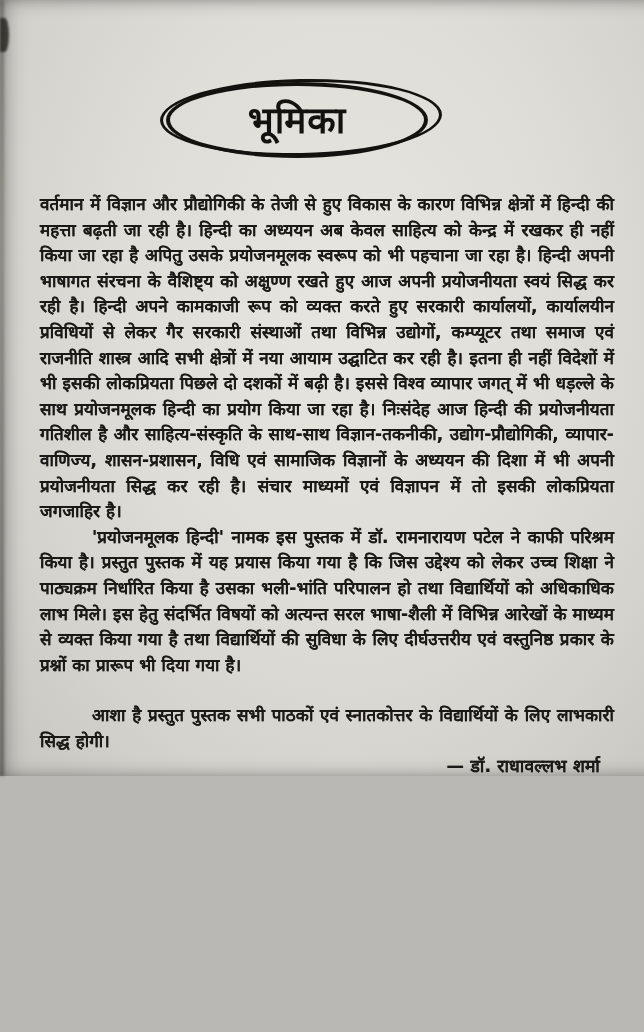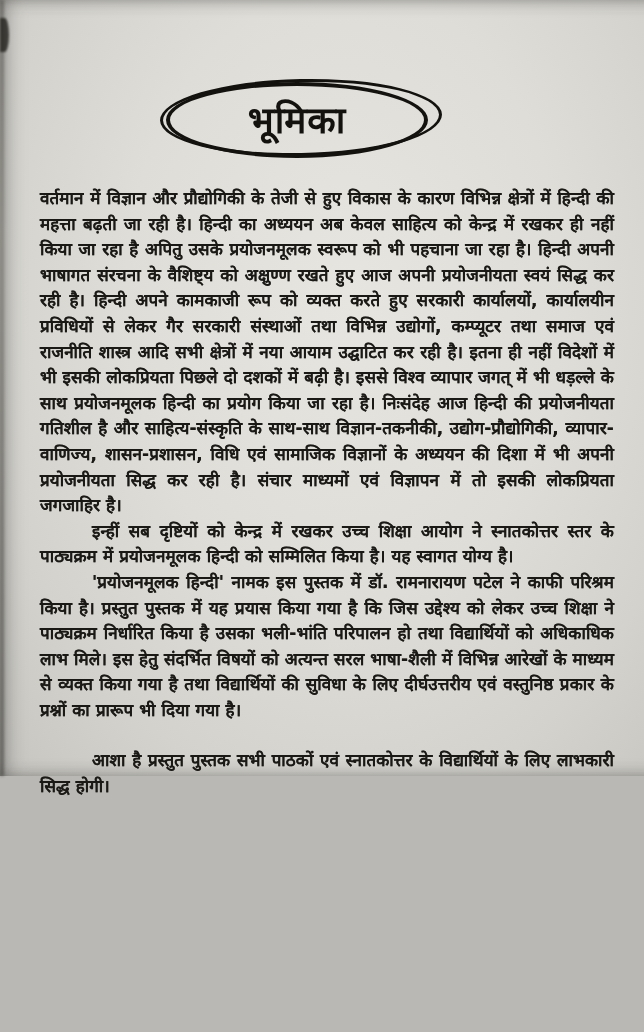--- a/index.html
+++ b/index.html
@@ -74,21 +74,21 @@
     font-size: 37px;
     font-weight: 700;
     letter-spacing: 1px;
     color: #14120f;
     padding-bottom: 4px;
   }
   
   .body-text {
     position: absolute;
     left: 40px;
-    top: 186px;
+    top: 192px;
     width: 574px;
     font-size: 17px;
     line-height: 25.6px;
     font-weight: 600;
     text-align: justify;
     letter-spacing: 0.1px;
     color: #1b1916;
     text-shadow: 0 0 .4px rgba(20,18,15,.6);
   }
   .body-text p {
@@ -117,18 +117,18 @@
   <div class="smudge-top-left"></div>
 
   <div class="title-wrap">
     <div class="title-oval-outer"></div>
     <div class="title-oval"></div>
     <h1 class="title-text">भूमिका</h1>
   </div>
 
   <div class="body-text">
     <p>वर्तमान में विज्ञान और प्रौद्योगिकी के तेजी से हुए विकास के कारण विभिन्न क्षेत्रों में हिन्दी की महत्ता बढ़ती जा रही है। हिन्दी का अध्ययन अब केवल साहित्य को केन्द्र में रखकर ही नहीं किया जा रहा है अपितु उसके प्रयोजनमूलक स्वरूप को भी पहचाना जा रहा है। हिन्दी अपनी भाषागत संरचना के वैशिष्ट्य को अक्षुण्ण रखते हुए आज अपनी प्रयोजनीयता स्वयं सिद्ध कर रही है। हिन्दी अपने कामकाजी रूप को व्यक्त करते हुए सरकारी कार्यालयों, कार्यालयीन प्रविधियों से लेकर गैर सरकारी संस्थाओं तथा विभिन्न उद्योगों, कम्प्यूटर तथा समाज एवं राजनीति शास्त्र आदि सभी क्षेत्रों में नया आयाम उद्घाटित कर रही है। इतना ही नहीं विदेशों में भी इसकी लोकप्रियता पिछले दो दशकों में बढ़ी है। इससे विश्व व्यापार जगत् में भी धड़ल्ले के साथ प्रयोजनमूलक हिन्दी का प्रयोग किया जा रहा है। निःसंदेह आज हिन्दी की प्रयोजनीयता गतिशील है और साहित्य-संस्कृति के साथ-साथ विज्ञान-तकनीकी, उद्योग-प्रौद्योगिकी, व्यापार-वाणिज्य, शासन-प्रशासन, विधि एवं सामाजिक विज्ञानों के अध्ययन की दिशा में भी अपनी प्रयोजनीयता सिद्ध कर रही है। संचार माध्यमों एवं विज्ञापन में तो इसकी लोकप्रियता जगजाहिर है।</p>
-    <p class="indent">इन्हीं सब दृष्टियों को केन्द्र में रखकर उच्च शिक्षा आयोग ने स्नातकोत्तर स्तर के पाठ्यक्रम में प्रयोजनमूलक हिन्दी को सम्मिलित किया है। यह स्वागत योग्य है।</p>
     <p class="indent">'प्रयोजनमूलक हिन्दी' नामक इस पुस्तक में डॉ. रामनारायण पटेल ने काफी परिश्रम किया है। प्रस्तुत पुस्तक में यह प्रयास किया गया है कि जिस उद्देश्य को लेकर उच्च शिक्षा ने पाठ्यक्रम निर्धारित किया है उसका भली-भांति परिपालन हो तथा विद्यार्थियों को अधिकाधिक लाभ मिले। इस हेतु संदर्भित विषयों को अत्यन्त सरल भाषा-शैली में विभिन्न आरेखों के माध्यम से व्यक्त किया गया है तथा विद्यार्थियों की सुविधा के लिए दीर्घउत्तरीय एवं वस्तुनिष्ठ प्रकार के प्रश्नों का प्रारूप भी दिया गया है।</p>
     <p class="indent gap-before">आशा है प्रस्तुत पुस्तक सभी पाठकों एवं स्नातकोत्तर के विद्यार्थियों के लिए लाभकारी सिद्ध होगी।</p>
+    <p class="signature">— डॉ. राधावल्लभ शर्मा</p>
   </div>
 
 </div>
 
 </body></html>

